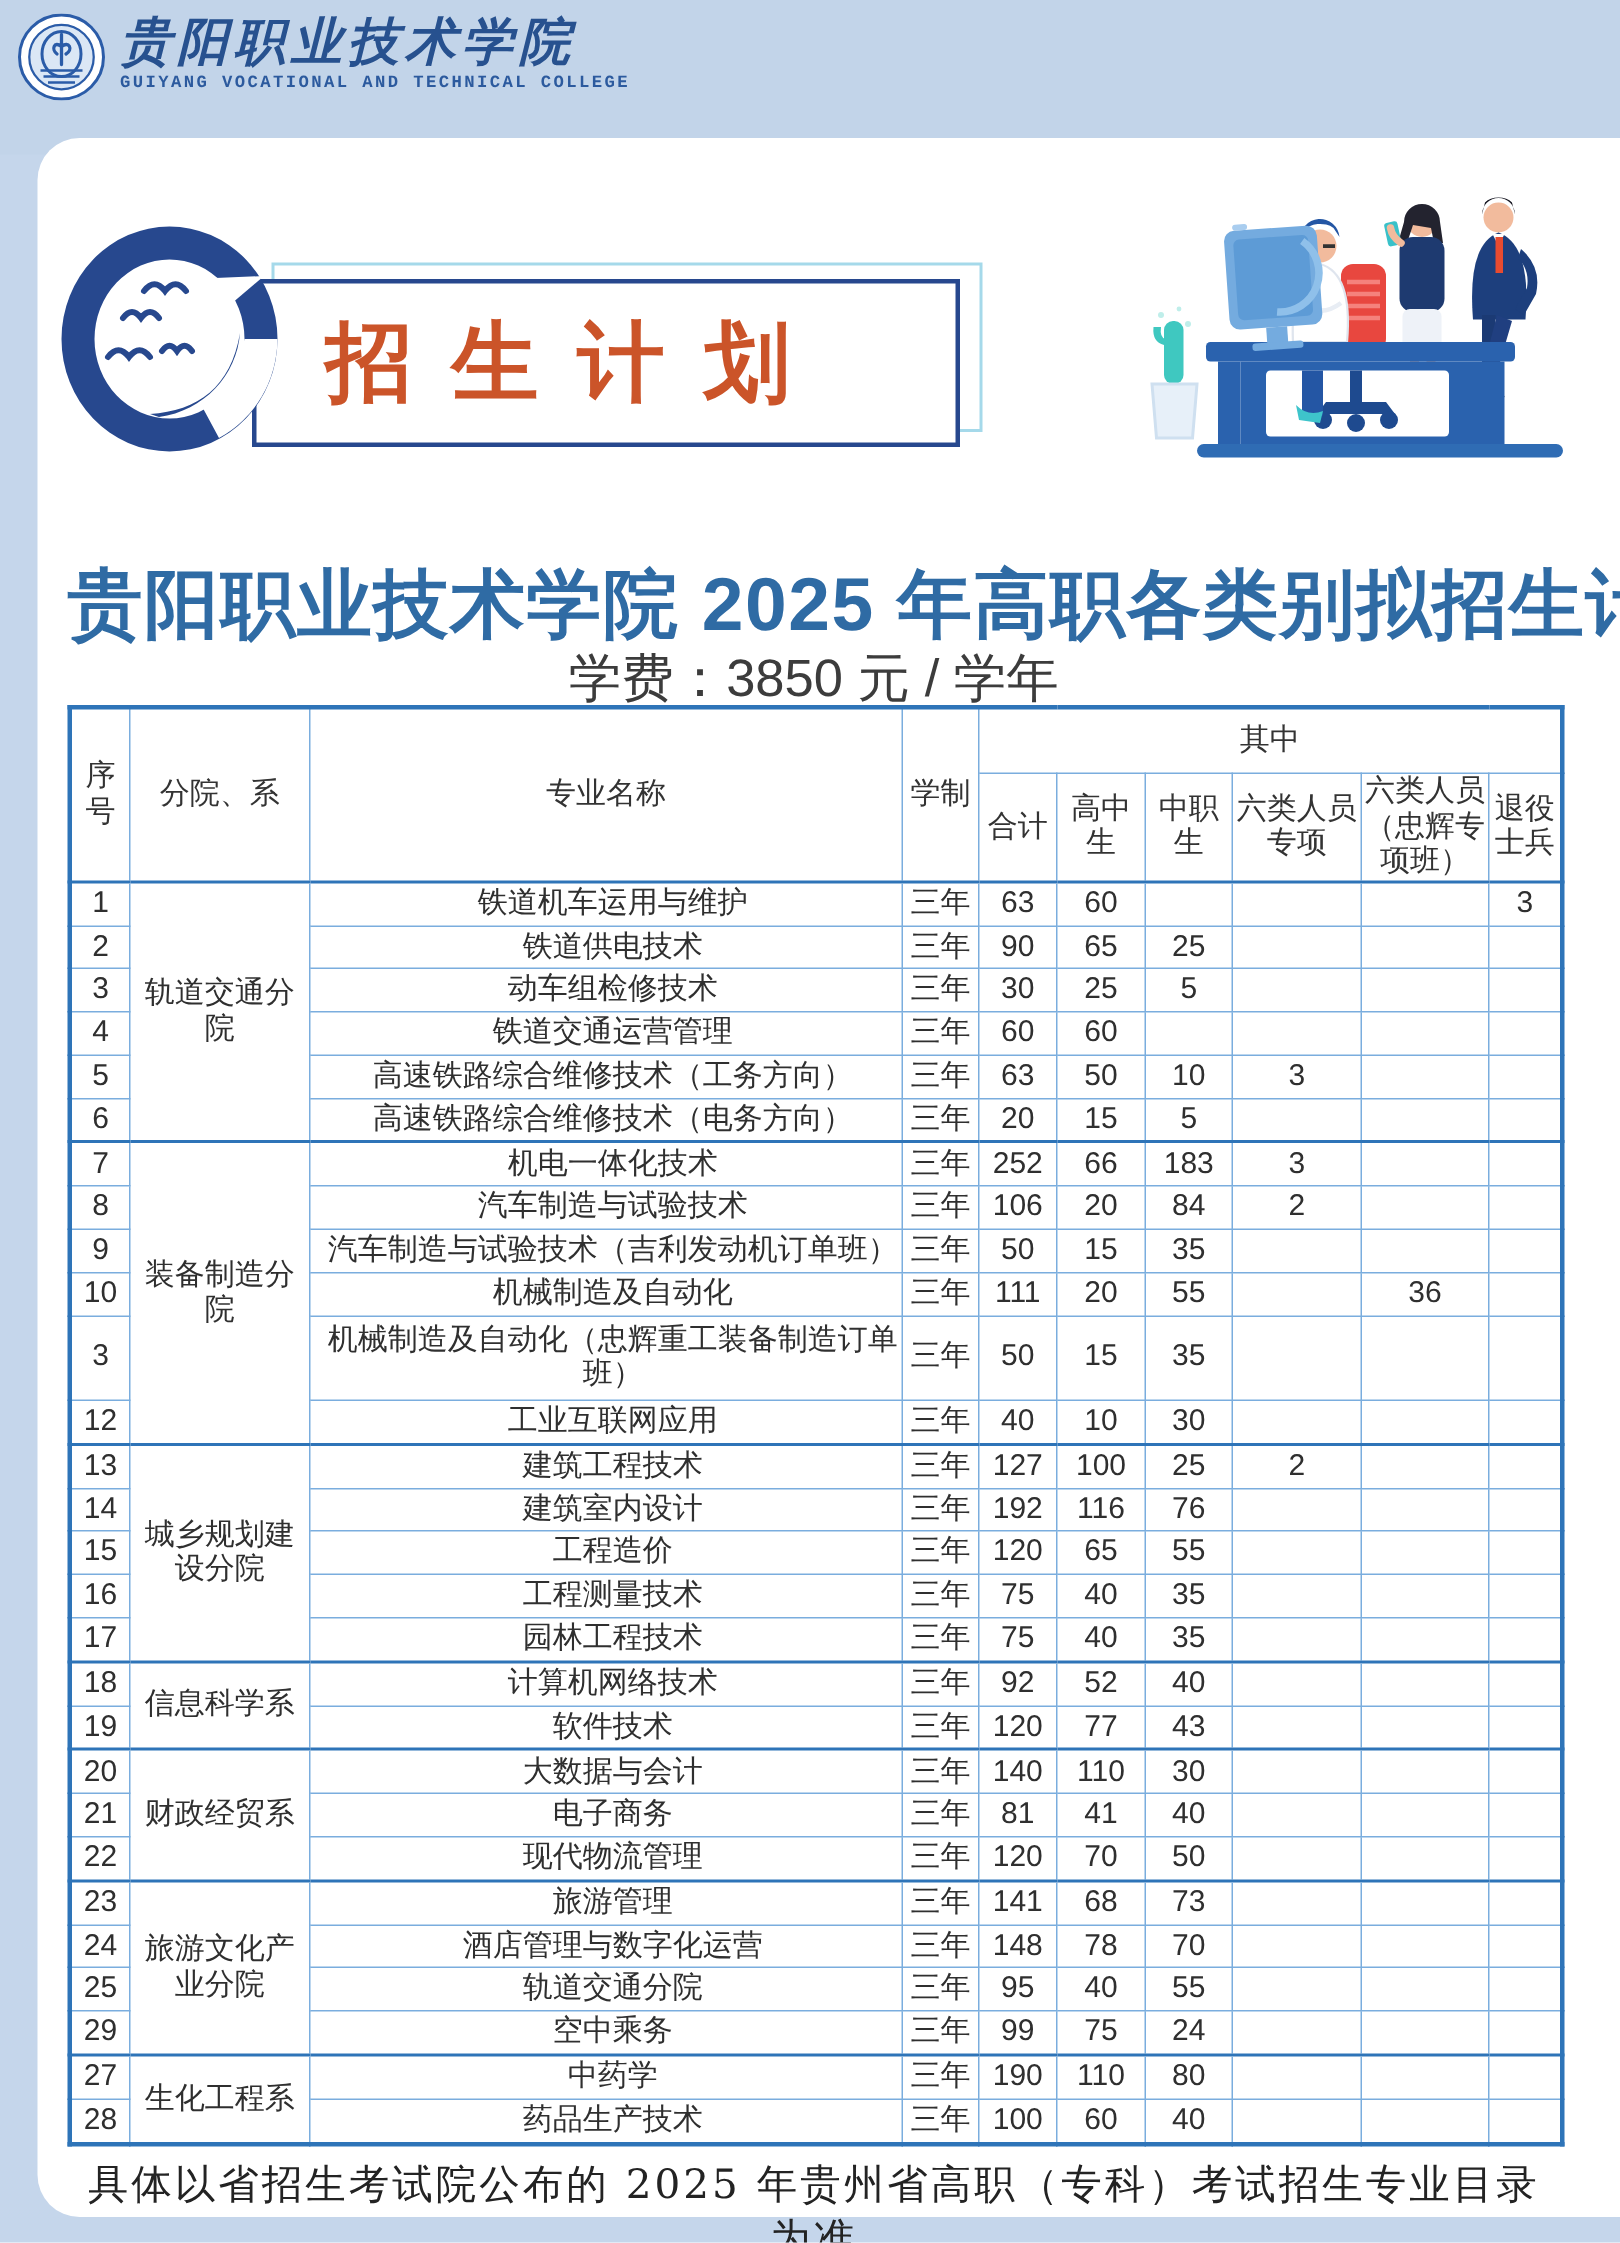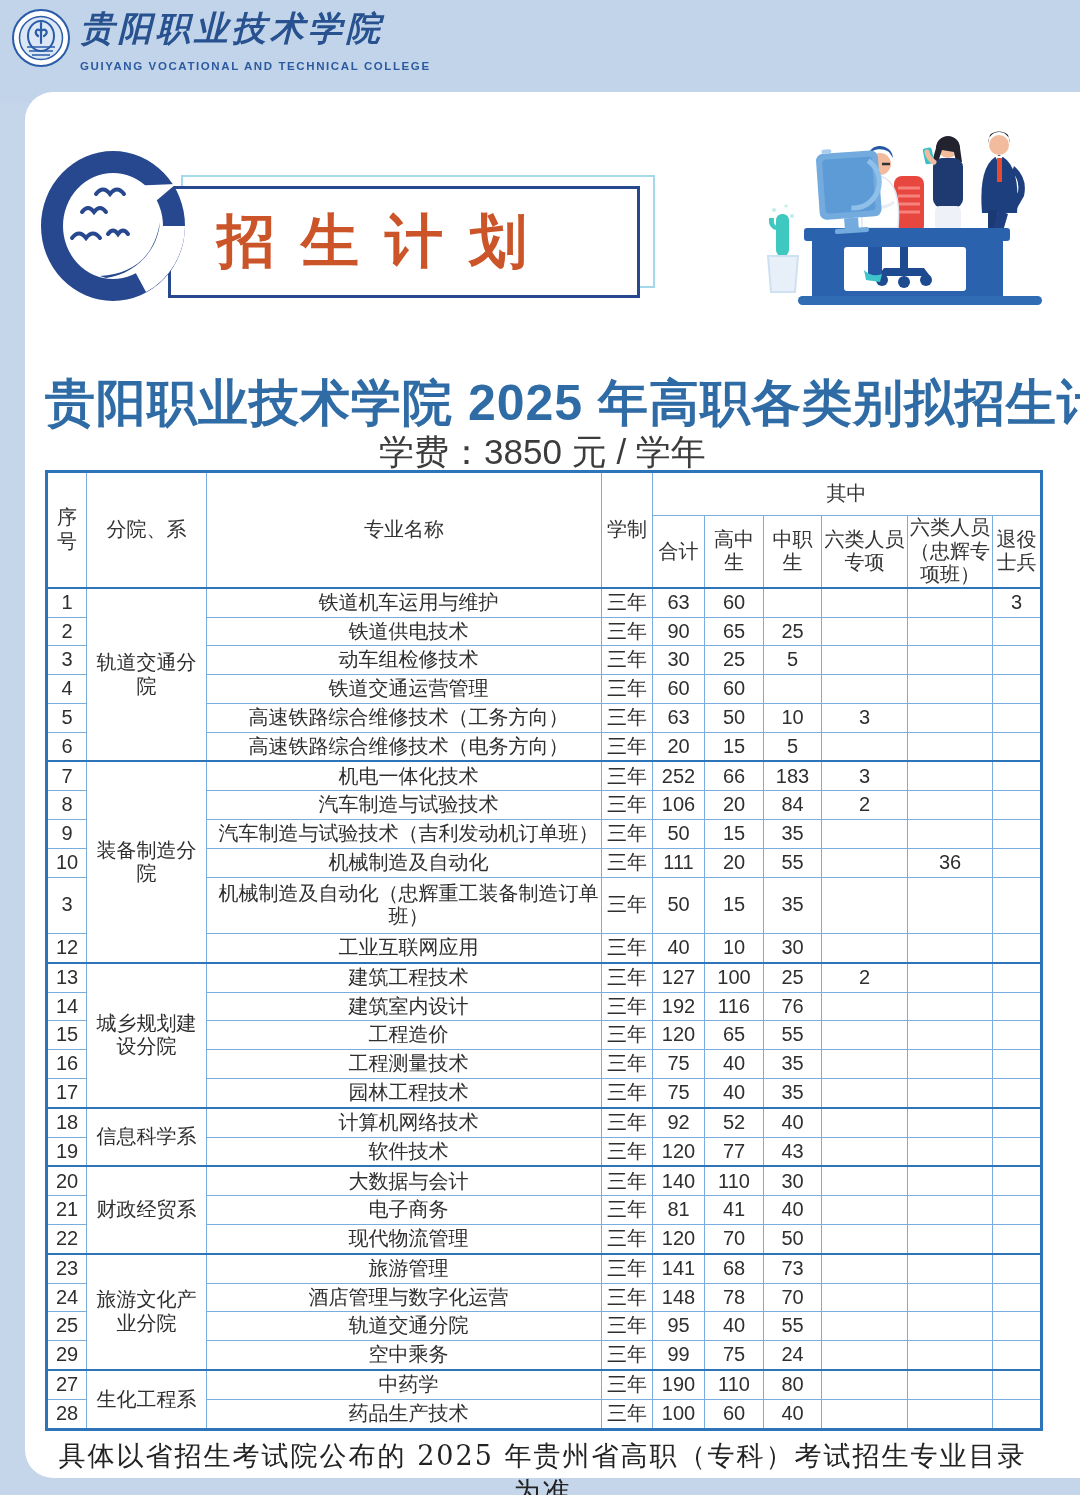--- a/index.html
+++ b/index.html
@@ -13,21 +13,21 @@
 
   
   .top-strip { position:absolute; left:0; top:0; width:1080px; height:103px; background:#c2d4e9; }
   .logo-badge { position:absolute; left:12px; top:9px; width:58px; height:58px; }
   .college-names { position:absolute; left:80px; top:8px; }
   .college-cn {
     font-family:"DejaVu Serif", serif;
     font-style:italic; font-weight:bold;
     font-size:34px; color:#27518f; letter-spacing:4px; line-height:1.2;
   }
-  .college-en { font-size:11.5px; color:#2c5a9e; letter-spacing:1.6px; margin-top:11px; font-weight:bold; }
+  .college-en { font-size:11.5px; color:#2c5a9e; letter-spacing:1.6px; margin-top:0; font-weight:bold;font-family:Liberation Mono, monospace; }
 
   
   .card {
     position:absolute; left:25px; top:92px; width:1055px; height:1386px;
     background:#ffffff; border-radius:28px 0 0 28px;
   }
 
   
   .banner-outline {
     position:absolute; left:181px; top:175px; width:474px; height:113px;

